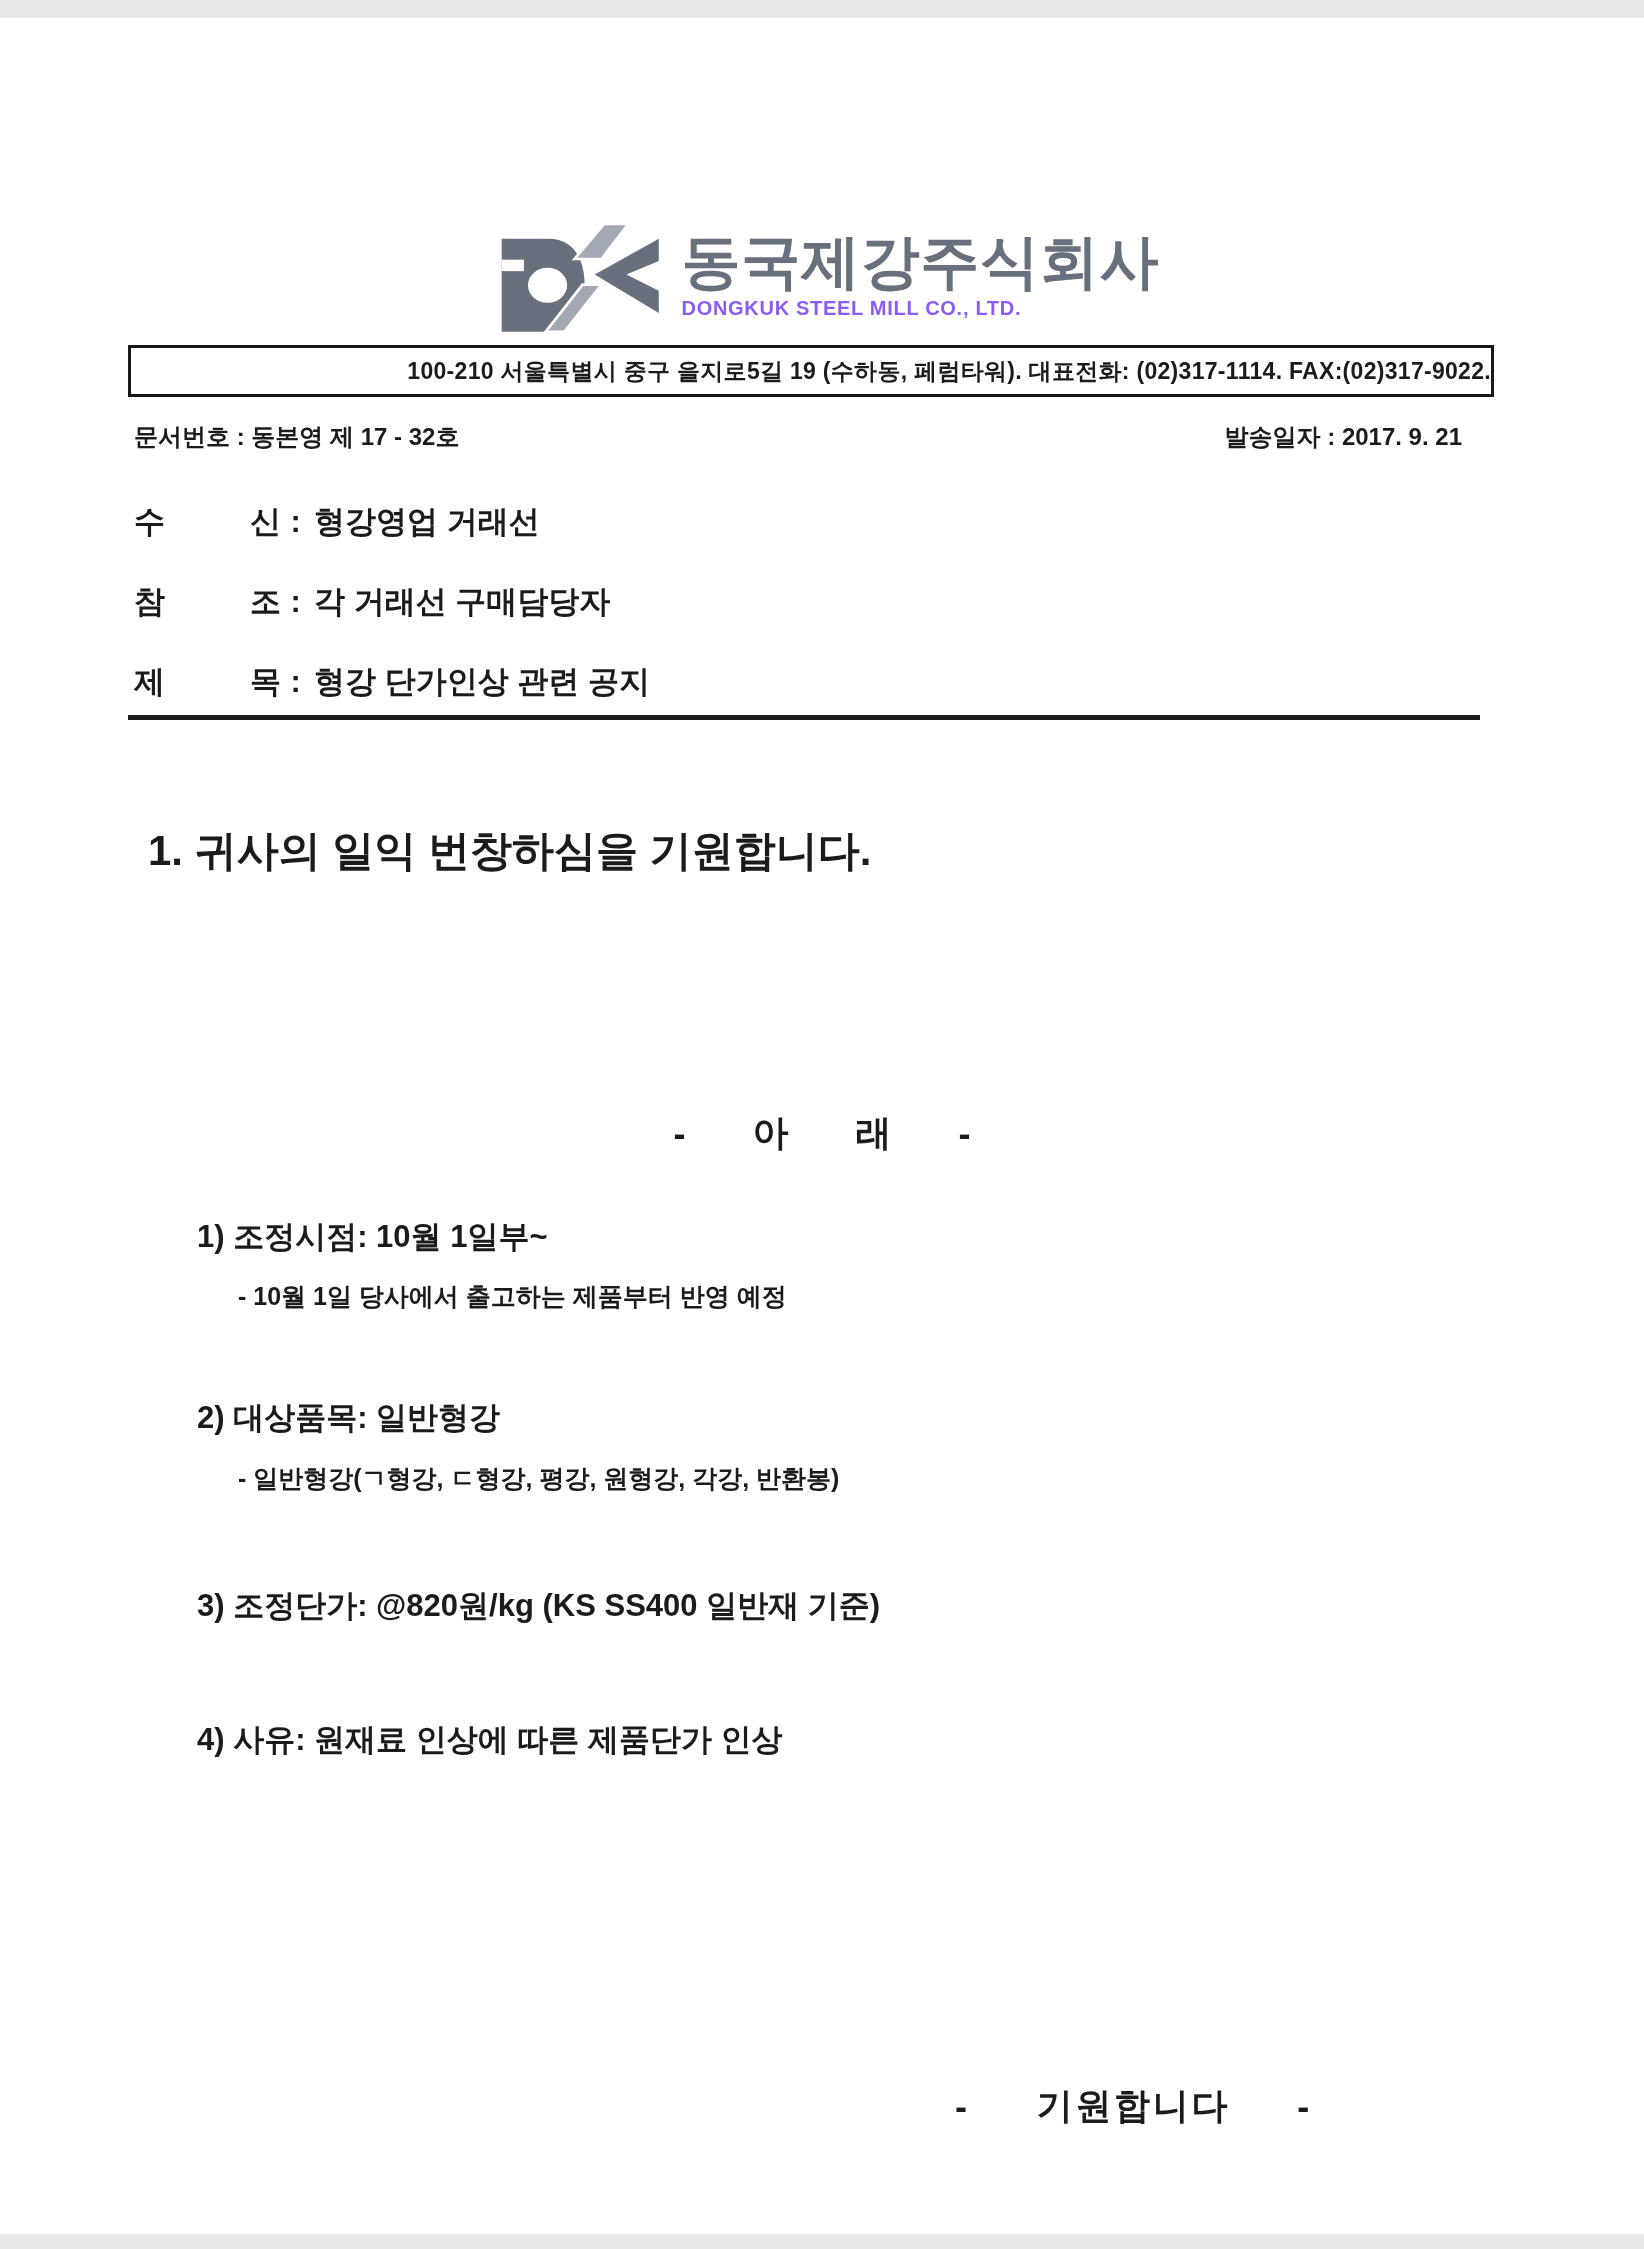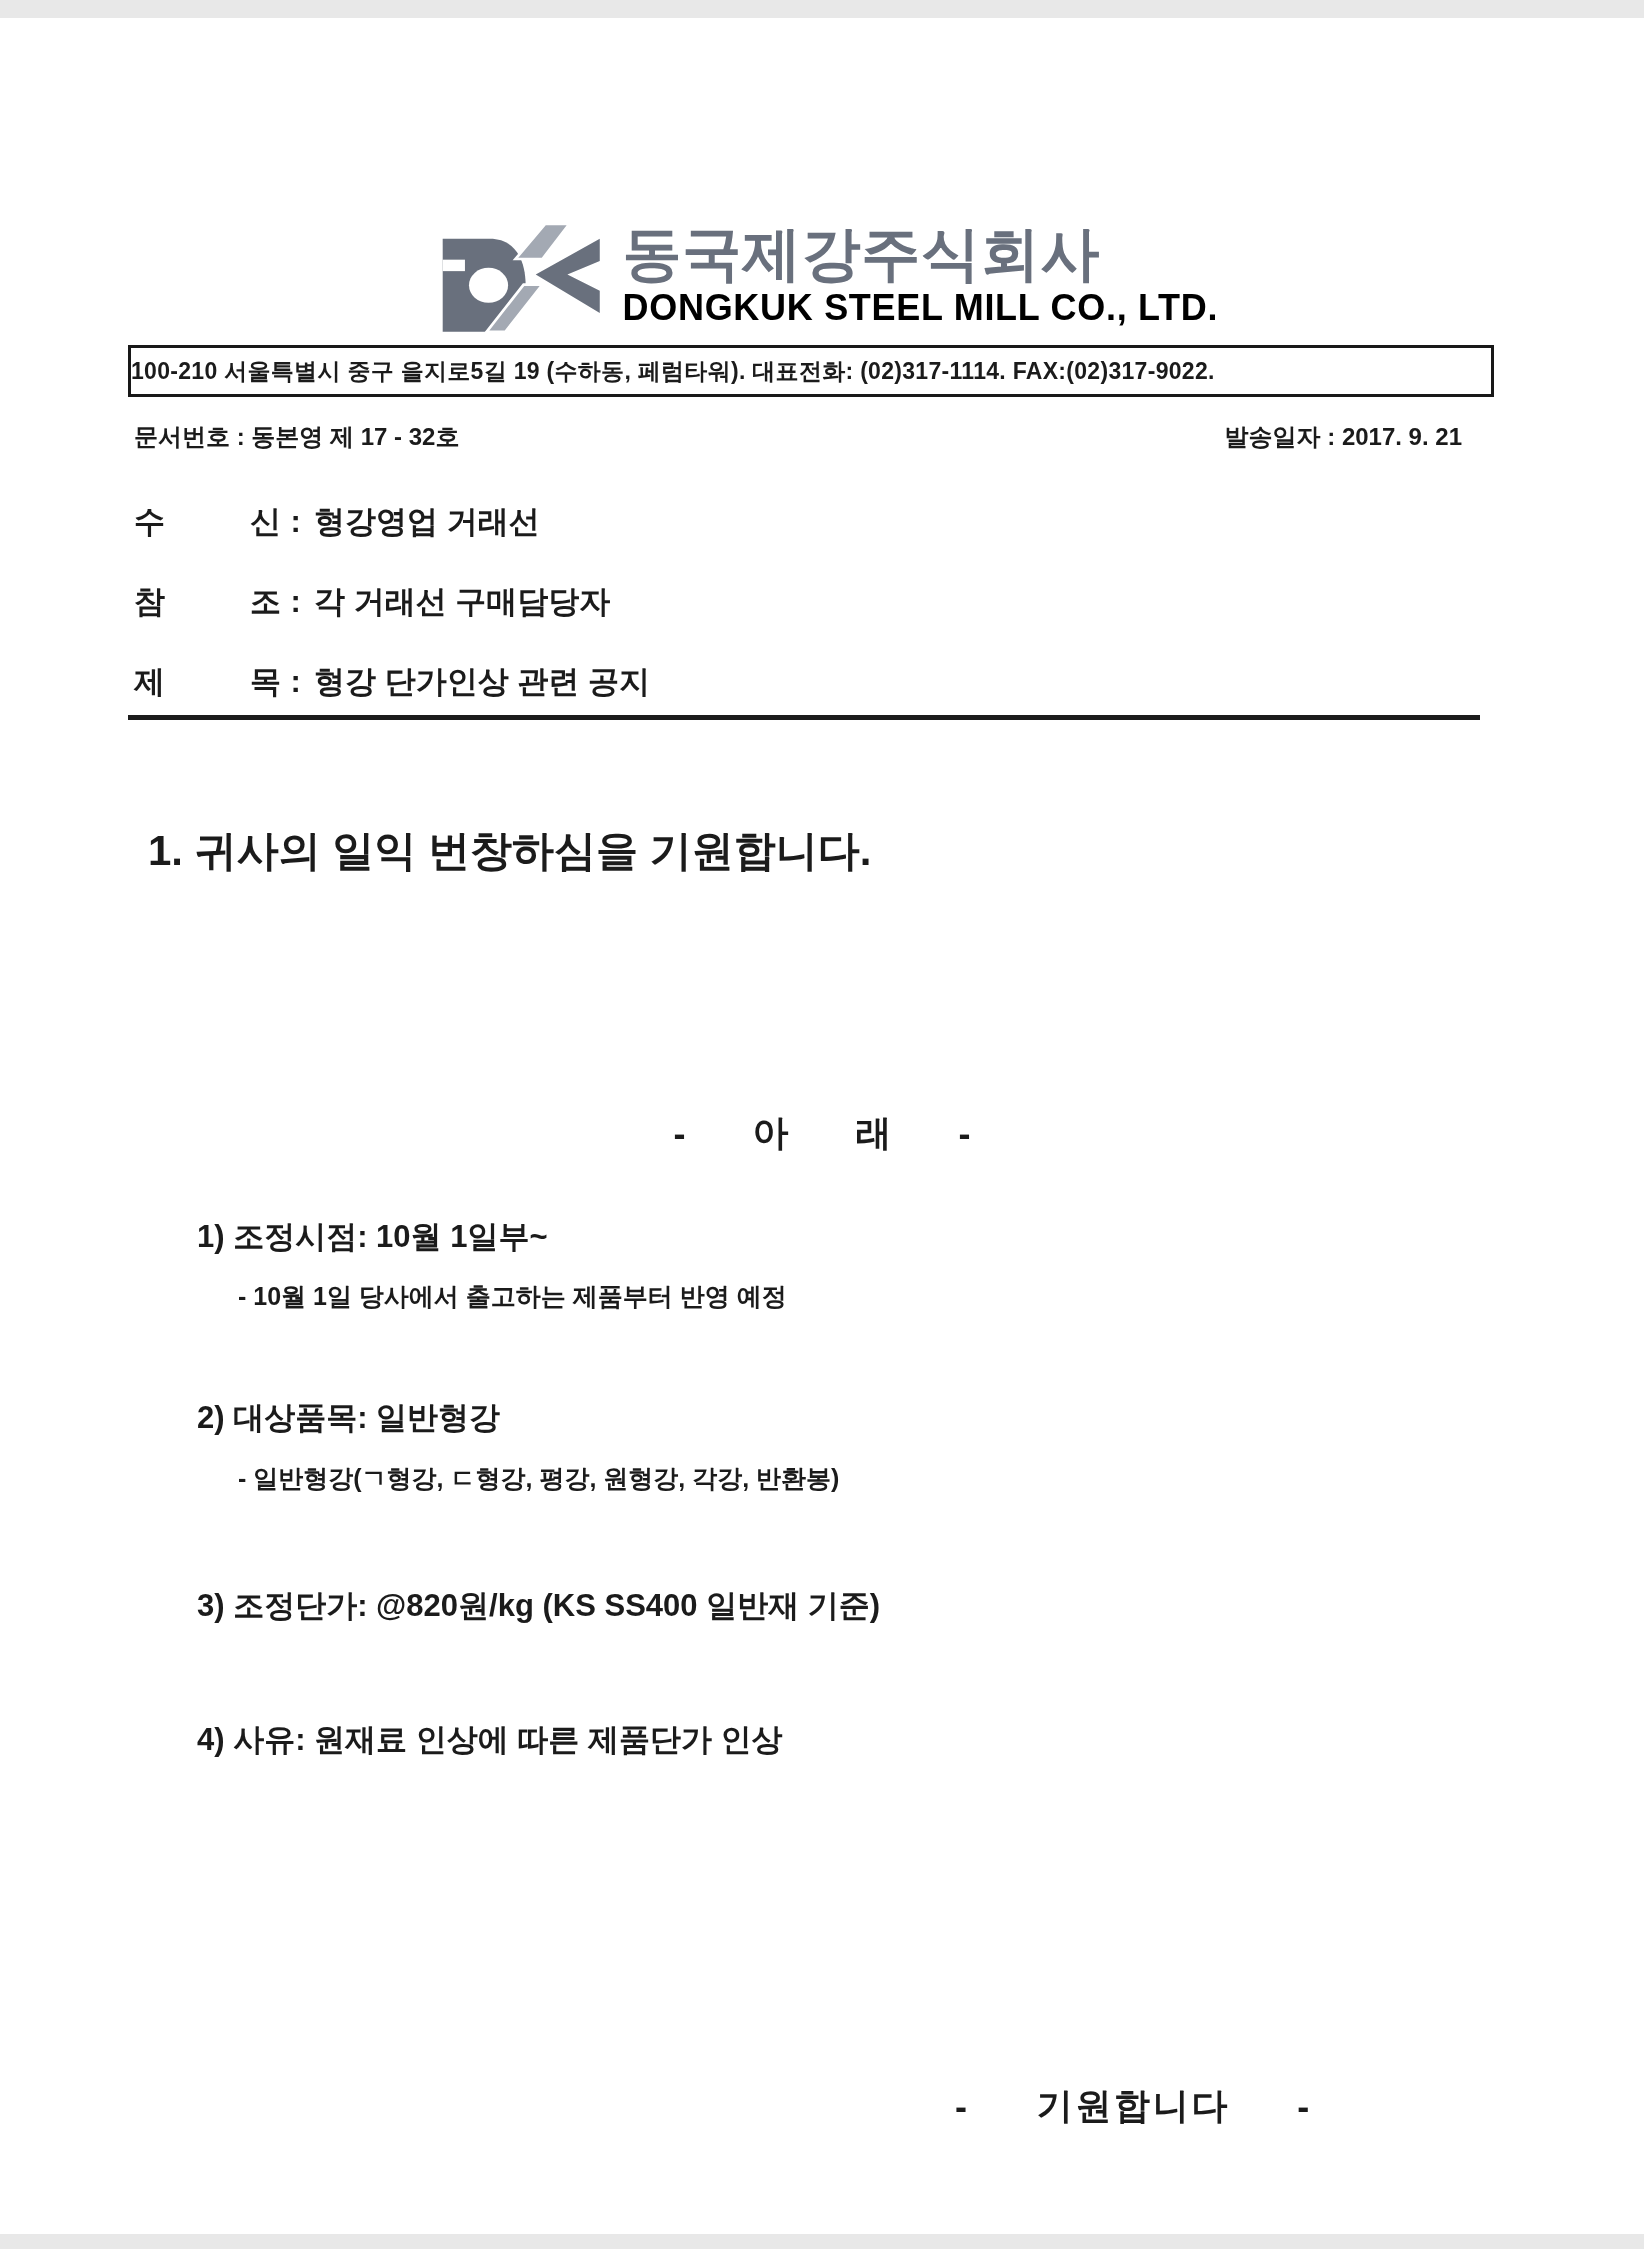--- a/index.html
+++ b/index.html
@@ -18,28 +18,28 @@
     position:absolute;top:189px;left:50%;transform:translateX(-50%);
     display:flex;align-items:center;gap:14.7px;
   }
   .logo-mark{width:182px;height:135px;display:block;}
   .logo-text{display:flex;flex-direction:column;align-items:flex-start;}
   .logo-korean{
     font-size:59px;line-height:1.1;letter-spacing:0.7px;
     color:#69707d;white-space:nowrap;
   }
   .logo-english{
-    font-size:36px;line-height:1.05;letter-spacing:0.7px;margin-top:2.7px;
-    color:#000000;white-space:nowrap;
+    font-size:20px;line-height:1.05;letter-spacing:0.7px;margin-top:2.7px;
+    color:#8b5cf6;white-space:nowrap;
   }
   
   .address-box{
     position:absolute;top:327px;left:128px;width:1366px;height:52px;
     box-sizing:border-box;border:3.3px solid #181818;
-    display:flex;align-items:center;justify-content:flex-start;
+    display:flex;align-items:center;justify-content:flex-end;
     font-size:23px;font-weight:600;letter-spacing:0.3px;
     background:#fff;
   }
   
   .meta-row{
     position:absolute;top:403px;left:134px;right:182px;
     display:flex;justify-content:space-between;
     font-size:24px;white-space:nowrap;
   }
   

